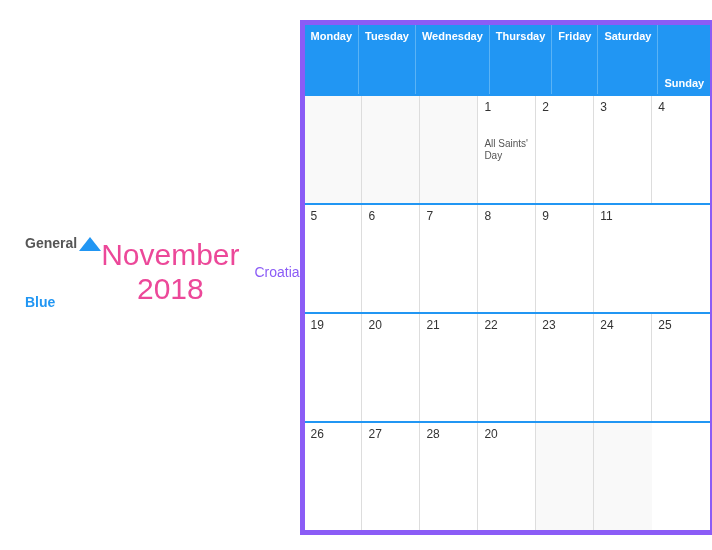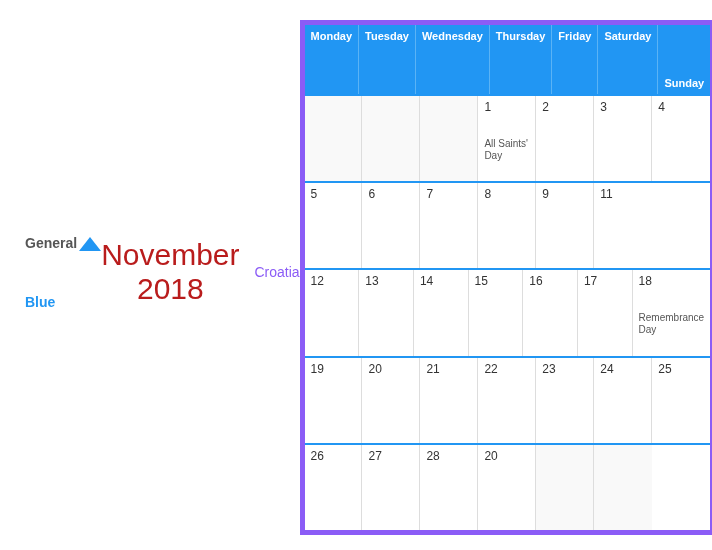--- a/index.html
+++ b/index.html
@@ -37,21 +37,21 @@
       margin-top: 44px;
     }
     .logo-flag {
       width: 22px;
       height: 16px;
       margin-left: 2px;
     }
     .month-title {
       font-size: 30px;
       font-weight: normal;
-      color: #b91c1c;
+      color: #ec4899;
       text-align: center;
       flex: 1;
     }
     .country-label {
       font-size: 14px;
       color: #8b5cf6;
       min-width: 60px;
       text-align: right;
     }
     .calendar {
@@ -198,44 +198,20 @@
             <span class="day-num">8</span>
           </div>
         <div class="cal-cell">
             <span class="day-num">9</span>
           </div>
         <div class="cal-cell">
             <span class="day-num">11</span>
           </div>
       </div>
 
-      <div class="cal-week">
-        <div class="cal-cell">
-            <span class="day-num">12</span>
-          </div>
-        <div class="cal-cell">
-            <span class="day-num">13</span>
-          </div>
-        <div class="cal-cell">
-            <span class="day-num">14</span>
-          </div>
-        <div class="cal-cell">
-            <span class="day-num">15</span>
-          </div>
-        <div class="cal-cell">
-            <span class="day-num">16</span>
-          </div>
-        <div class="cal-cell">
-            <span class="day-num">17</span>
-          </div>
-        <div class="cal-cell">
-          <span class="day-num">18</span>
-          <span class="holiday">Remembrance Day</span>
-        </div>
-      </div>
 
       <div class="cal-week">
         <div class="cal-cell">
             <span class="day-num">19</span>
           </div>
         <div class="cal-cell">
             <span class="day-num">20</span>
           </div>
         <div class="cal-cell">
             <span class="day-num">21</span>

